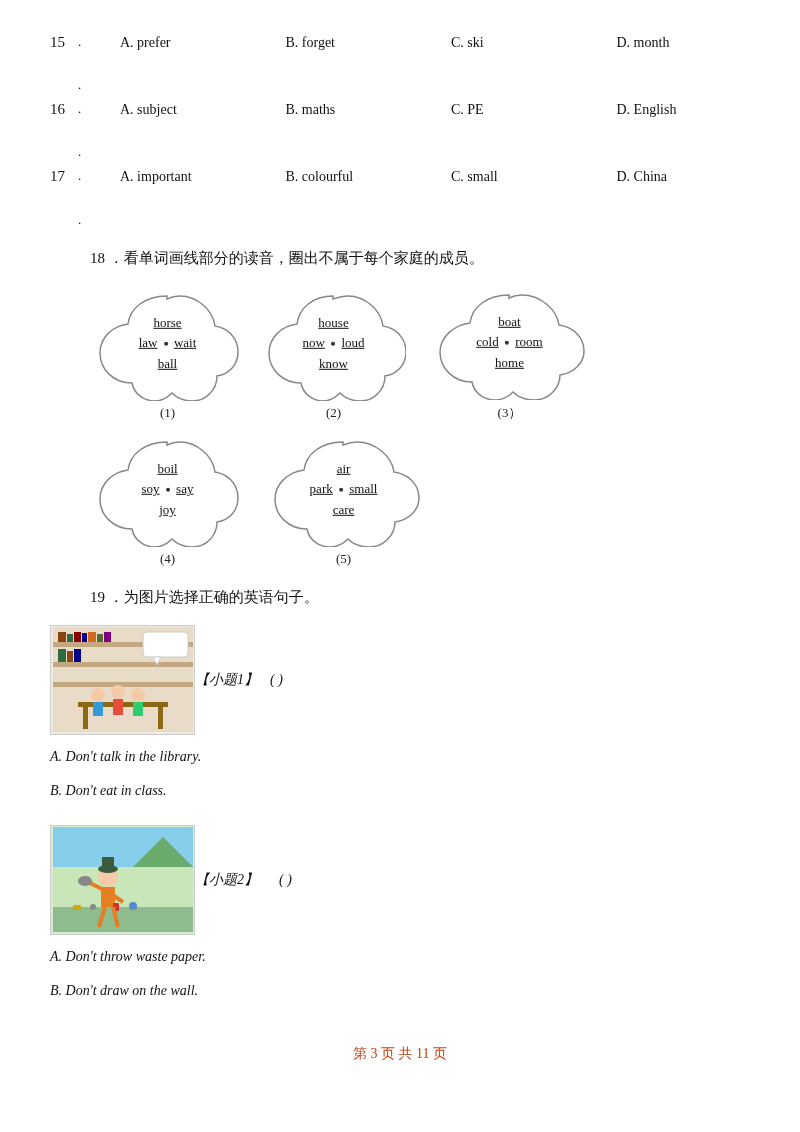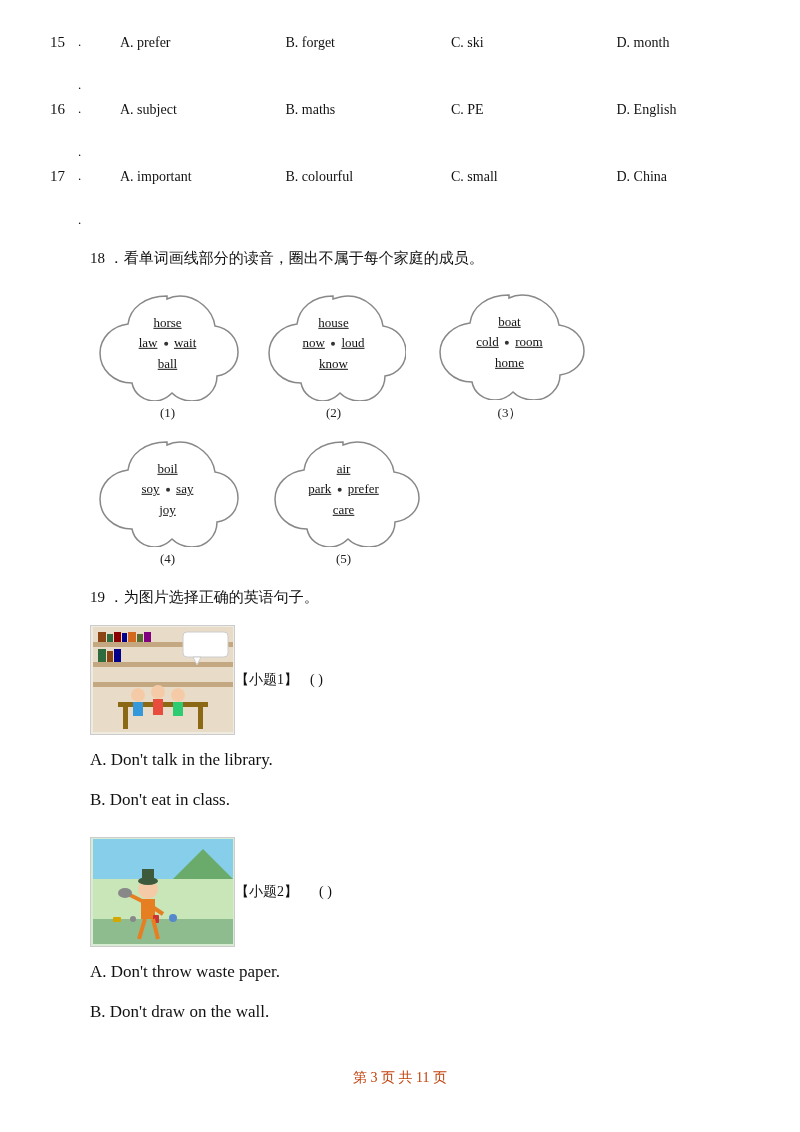--- a/index.html
+++ b/index.html
@@ -74,21 +74,21 @@
       font-size: 13px;
       line-height: 1.6;
       white-space: nowrap;
       font-family: 'Times New Roman', serif;
     }
     .cloud-text .underline {
       text-decoration: underline;
     }
     
     .q19-section {
-      margin-left: 40px;
+      font-style: italic;
     }
     .sub-question {
       margin-bottom: 18px;
     }
     .sub-q-row {
       display: flex;
       align-items: center;
       margin-bottom: 8px;
     }
     .sub-q-label {
@@ -110,21 +110,21 @@
       align-items: center;
       justify-content: center;
       font-size: 12px;
       color: #888;
       position: relative;
       overflow: hidden;
     }
     .answer-options {
       margin-top: 8px;
       font-family: 'Times New Roman', serif;
-      font-size: 17px;
+      font-size: 14px;
       line-height: 2.0;
     }
     .page-footer {
       text-align: center;
       margin-top: 40px;
       font-size: 14px;
       color: #c2410c;
     }
     .dot { display: inline-block; width:4px; height:4px; background:#333; border-radius:50%; vertical-align:middle; margin: 0 3px; }
   </style>
@@ -301,21 +301,21 @@
           C122,115 134,104 134,90
           C148,88 158,78 158,66
           C158,52 147,42 133,40
           C131,24 114,10 96,10
           C92,10 87,11 82,13
           Z
         " fill="white" stroke="#888" stroke-width="1.5"></path>
       </svg>
       <div class="cloud-text">
         <div><span class="underline">air</span></div>
-        <div><span class="underline">park</span> <span class="dot"></span> <span class="underline">prefer</span></div>
+        <div><span class="underline">park</span> <span class="dot"></span> <span class="underline">small</span></div>
         <div><span class="underline">care</span></div>
       </div>
     </div>
     <div class="cloud-label">(5)</div>
   </div>
 
 </div>
 
 <div class="section-title">19 ．为图片选择正确的英语句子。</div>
 

